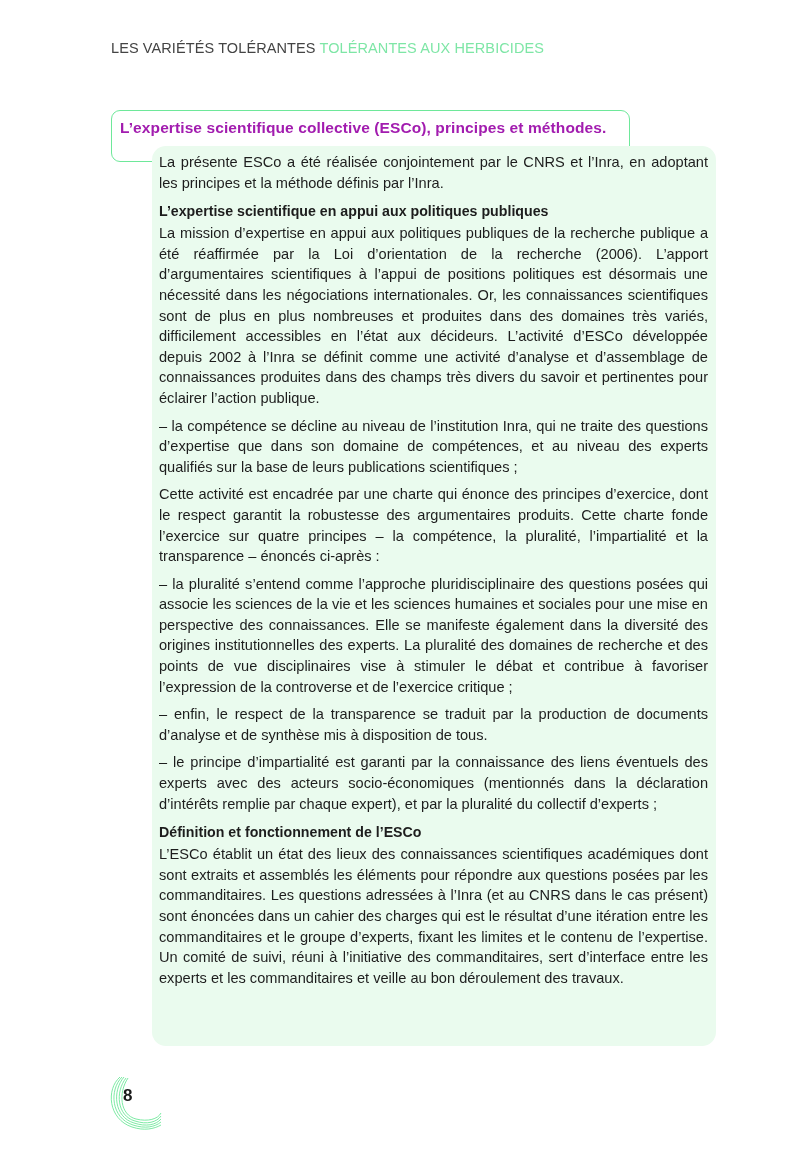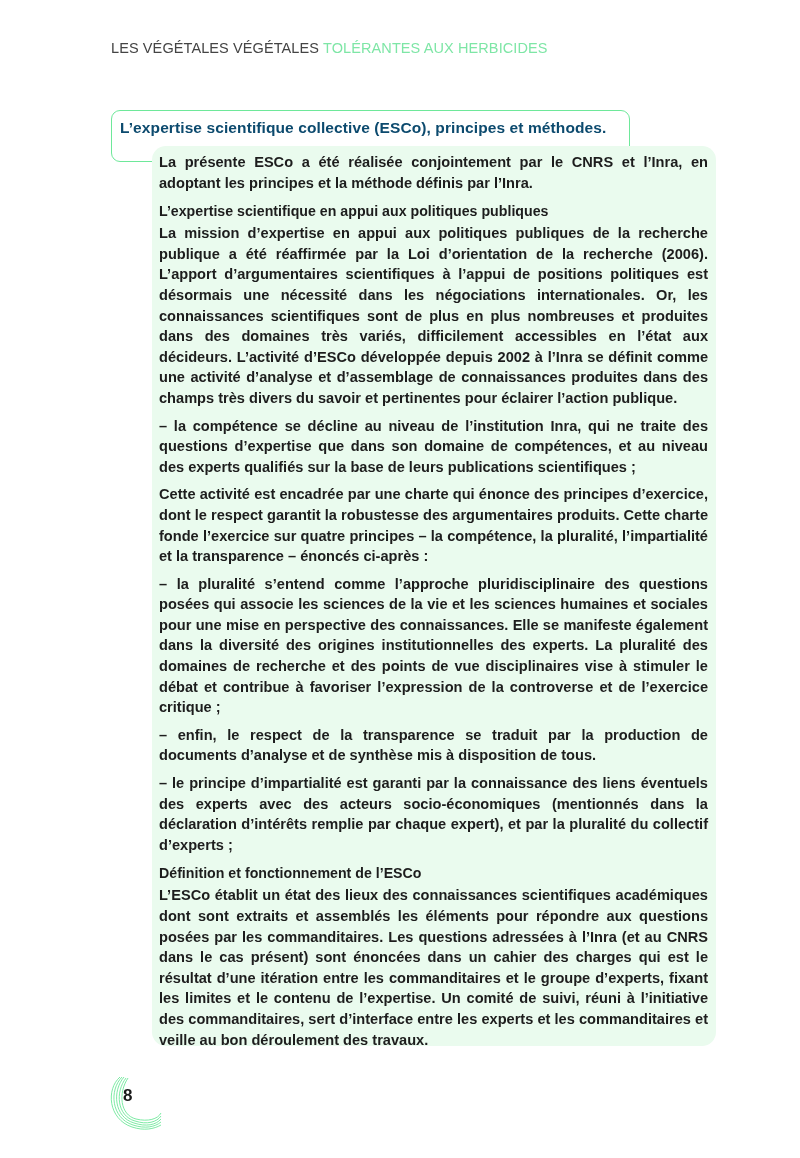--- a/index.html
+++ b/index.html
@@ -12,44 +12,44 @@
     color: #444; white-space: nowrap;
   }
   .running-head .accent { color: #7ee6a6; }
 
   .title-frame {
     position: absolute; left: 111px; top: 110px; width: 517px; height: 50px;
     border: 1.5px solid #6ee89a; border-radius: 9px; background: #fff;
   }
   .box-title {
     position: absolute; left: 120px; top: 119px; font-size: 15.5px; font-weight: bold;
-    color: #0c4a6e; white-space: nowrap; letter-spacing: 0.1px;
+    color: #a21caf; white-space: nowrap; letter-spacing: 0.1px;
   }
   .content-box {
     position: absolute; left: 152px; top: 146px; width: 564px; height: 900px;
     background: #eafbee; border-radius: 14px;
   }
   .content {
     position: absolute; left: 159px; top: 152px; width: 549px;
     font-size: 14.6px; line-height: 20.6px; color: #1d1d1d;
   }
-  .content p { margin: 0 0 7px 0; text-align: justify; font-weight: bold; }
+  .content p { margin: 0 0 7px 0; text-align: justify; }
   .content h3 { margin: 8px 0 2px 0; font-size: 14.2px; font-weight: bold; line-height: 20px; }
 
   .page-number-wrap { position: absolute; left: 106px; top: 1075px; width: 60px; height: 60px; }
   .page-number-wrap svg { position: absolute; left: 0; top: 0; }
   .page-number {
     position: absolute; left: 17px; top: 11px; font-size: 17px; font-weight: bold; color: #1a1a1a;
   }
 </style>
 </head>
 <body>
 
 <div class="running-head">
-  <span>LES VÉGÉTALES VÉGÉTALES</span>
+  <span>LES VARIÉTÉS TOLÉRANTES</span>
   <span class="accent">TOLÉRANTES AUX HERBICIDES</span>
 </div>
 
 <div class="title-frame"></div>
 <div class="box-title">L’expertise scientifique collective (ESCo), principes et méthodes.</div>
 
 <div class="content-box"></div>
 
 <div class="content">
   <p>La présente ESCo a été réalisée conjointement par le CNRS et l’Inra, en adoptant les principes et la méthode définis par l’Inra.</p>

